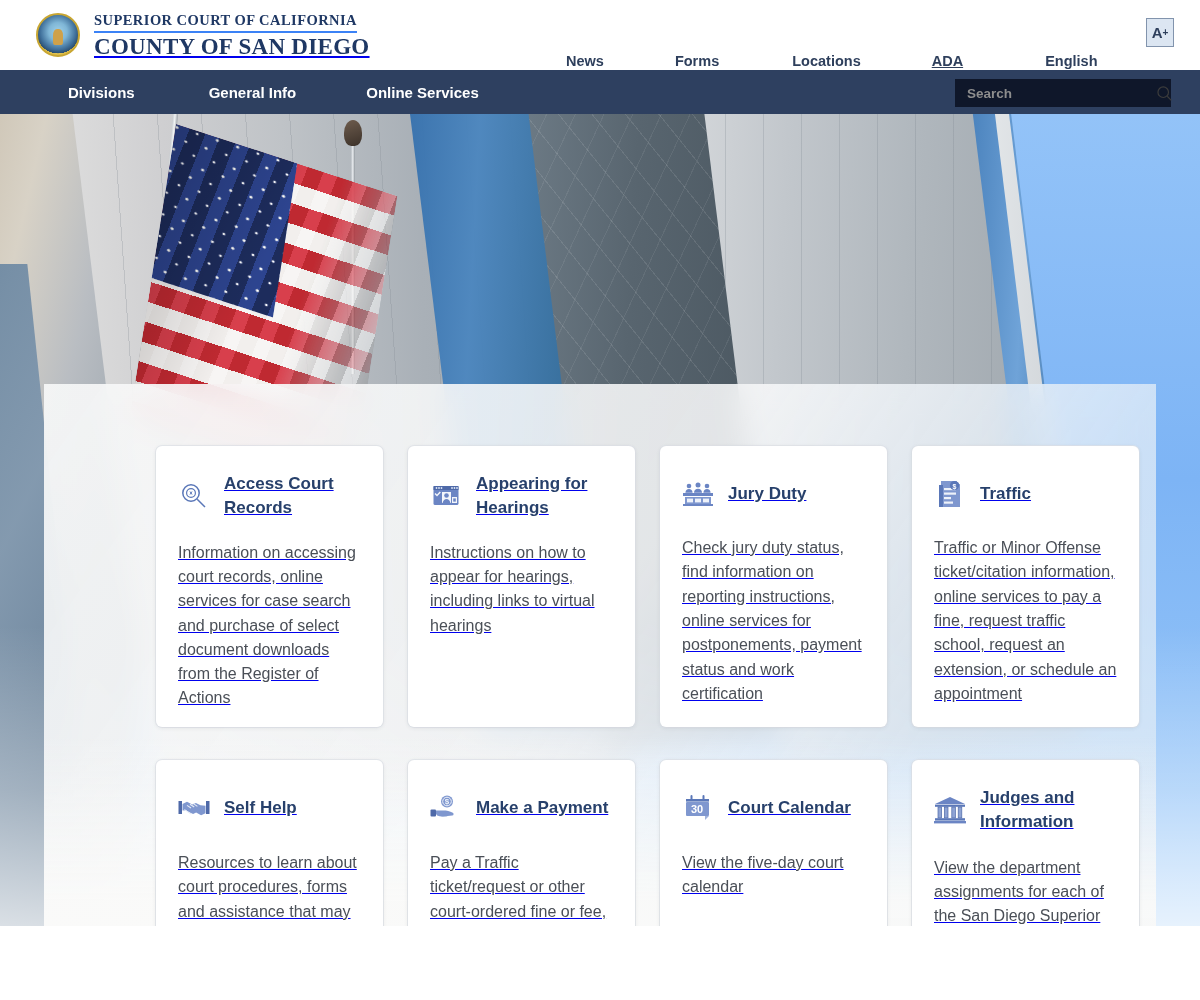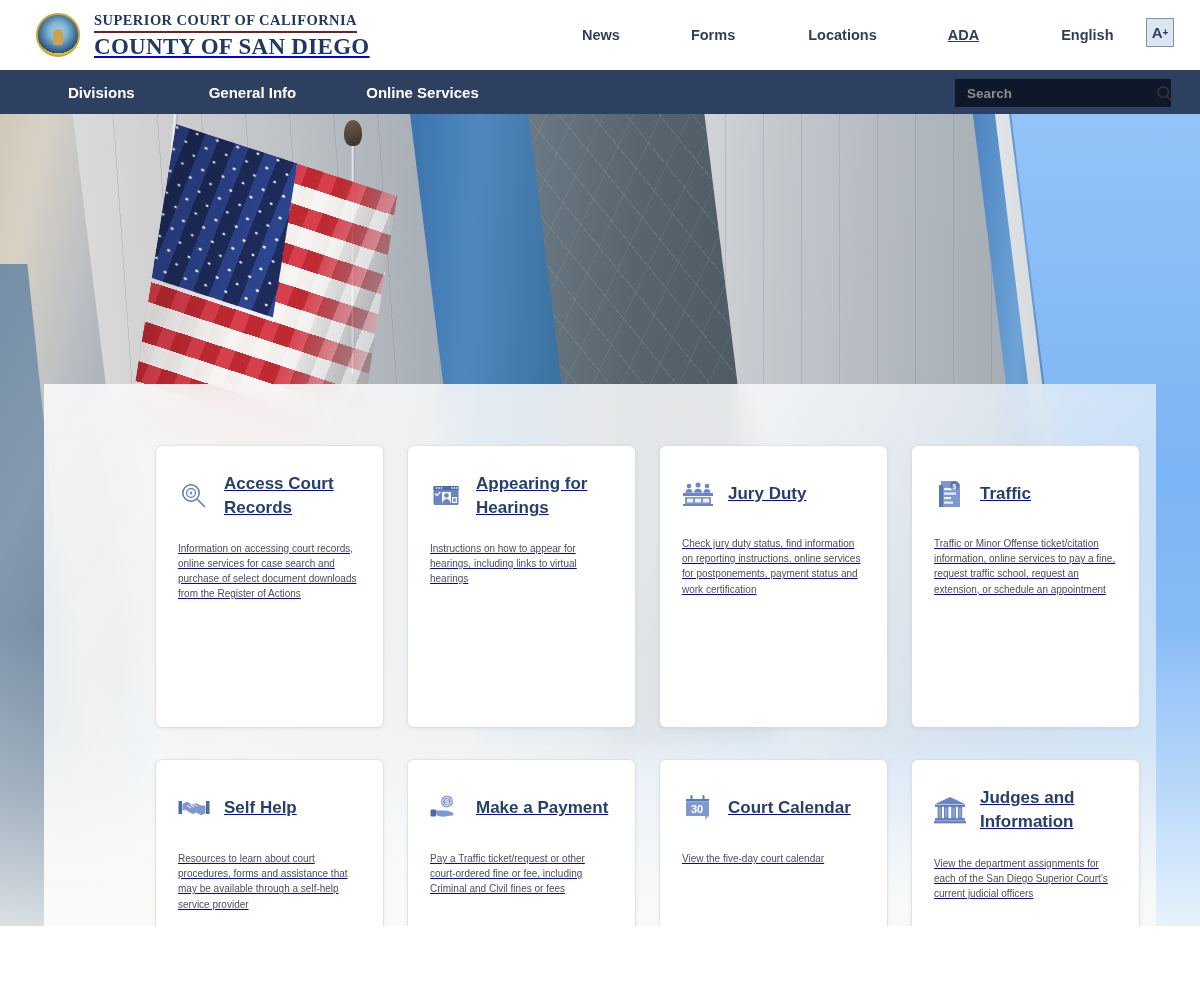--- a/index.html
+++ b/index.html
@@ -35,32 +35,32 @@
     width: 10px; height: 16px;
     background: #cfa14a;
     border-radius: 40% 40% 20% 20%;
   }
   .brand-text { margin-left: 14px; color: #1f3864; }
   .brand-line1 {
     font-family: "Liberation Serif", serif;
     font-size: 14.5px; font-weight: bold; letter-spacing: .45px;
     color: #1f3864;
     padding-bottom: 2px;
-    border-bottom: 2px solid #7f1d1d;
+    border-bottom: 2px solid #3b82f6;
     display: inline-block;
   }
   .brand-line2 {
     font-family: "Liberation Serif", serif;
     font-size: 23px; font-weight: bold; letter-spacing: .3px;
     color: #1f3864; margin-top: 2px; line-height: 1.05;
   }
 
   .util-nav {
     position: absolute; left: 560px; top: 0; right: 0; height: 69px;
-    display: flex; align-items: center; margin-left: 16px;
+    display: flex; align-items: flex-end;
   }
   .util-link {
     color: #2e3f5c; font-size: 14.5px; font-weight: bold;
     text-decoration: none; cursor: pointer;
     white-space: nowrap;
   }
   .util-link.news      { margin-left: 6px; }
   .util-link.forms     { margin-left: 71px; }
   .util-link.locations { margin-left: 73px; }
   .util-link.ada       { margin-left: 71px; text-decoration: underline; }
@@ -280,21 +280,21 @@
     width: 32px; height: 32px; flex: none;
     display: flex; align-items: center; justify-content: center;
     color: #5a77b8;
   }
   .card-title {
     font-size: 17px; font-weight: bold; line-height: 1.43;
     color: #27406b;
   }
   .card-desc {
     margin-top: 20px;
-    font-size: 10px; line-height: 1.52;
+    font-size: 16px; line-height: 1.52;
     color: #4a4f57;
   }
   .card.r2 .card-desc { margin-top: 21px; }
 </style>
 </head>
 <body>
 
 <div class="topbar">
   <a class="brand" href="#">
     <div class="seal"></div>

